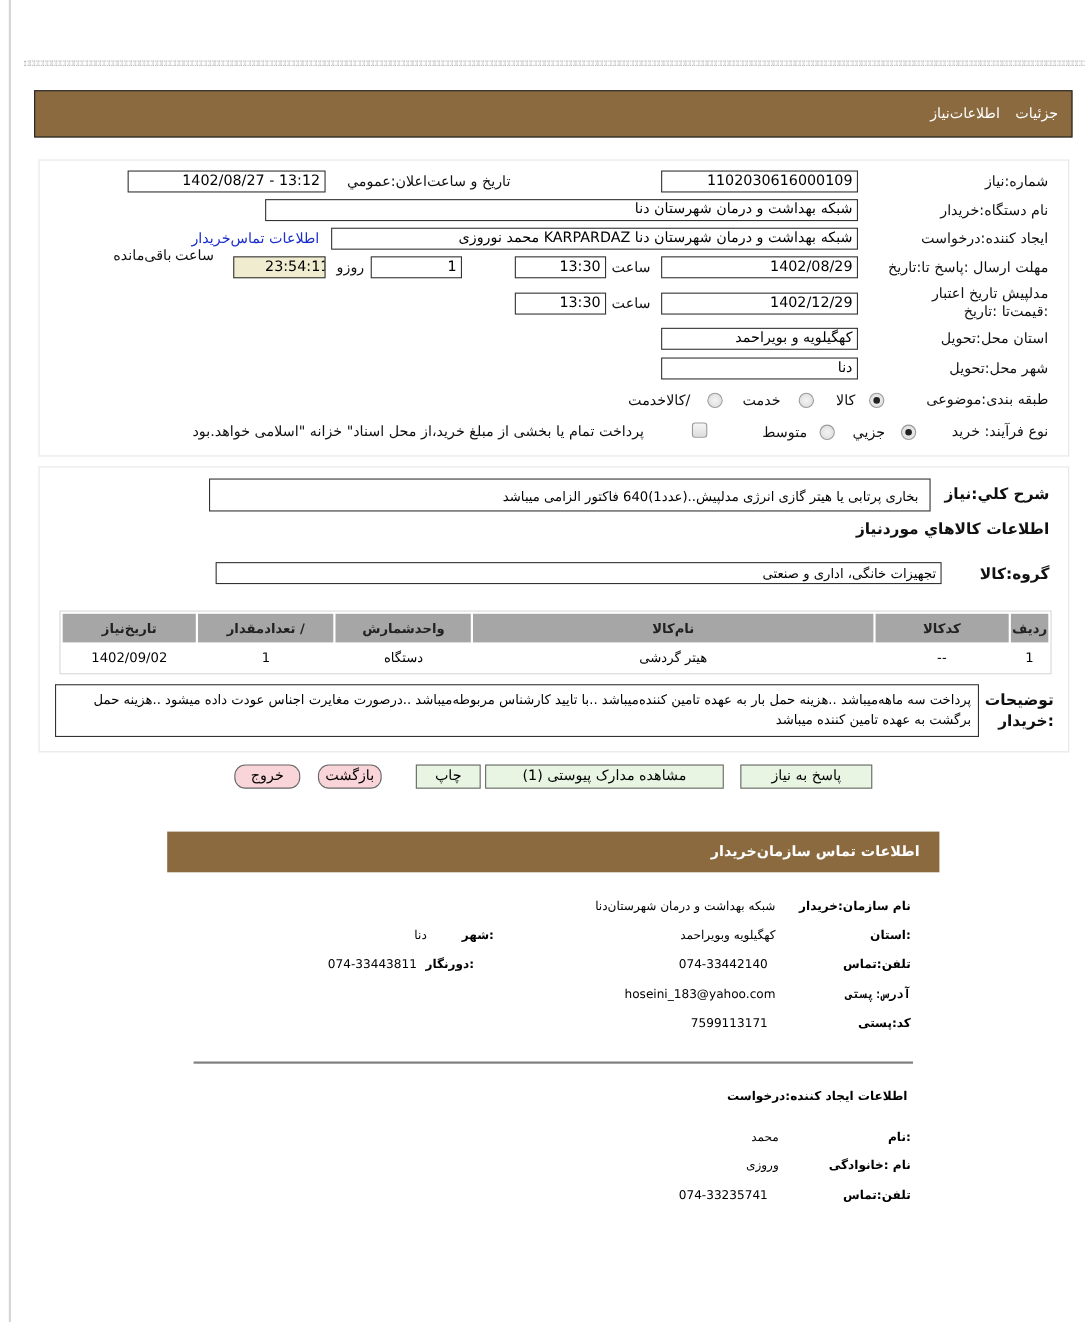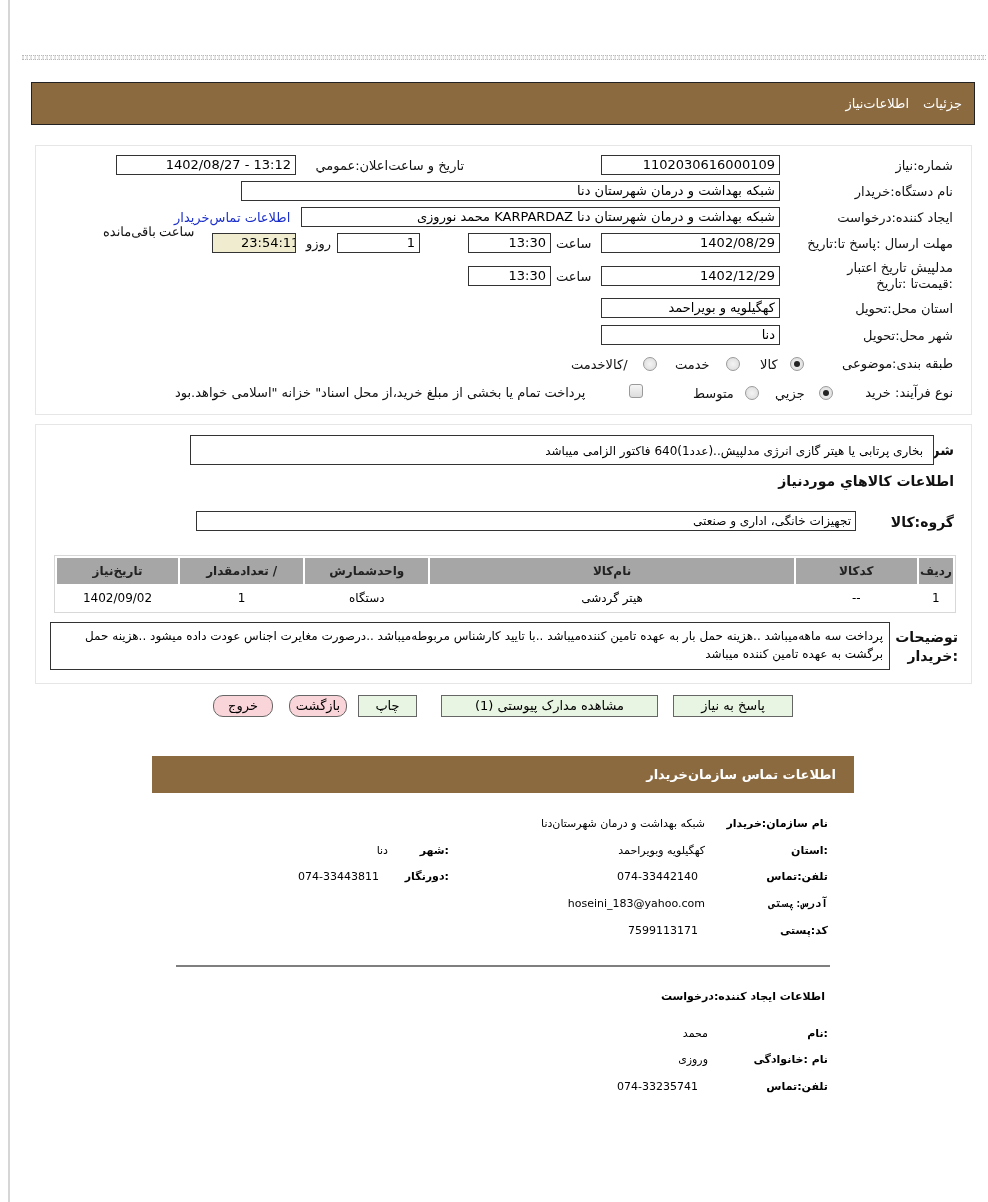--- a/index.html
+++ b/index.html
@@ -104,21 +104,21 @@
 <span class="radio on" style="left:819px; top:386px;"></span>
 <span class="abs lbl" style="left:775px; top:386px;">جزيي</span>
 <span class="radio" style="left:745px; top:386px;"></span>
 <span class="abs lbl" style="left:693px; top:386px;">متوسط</span>
 <span class="check" style="left:629px; top:384px;"></span>
 <span class="abs lbl" style="left:175px; top:385px;">پرداخت تمام یا بخشی از مبلغ خرید،از محل اسناد" خزانه "اسلامی خواهد.بود</span>
 
 <div class="panel" style="left:35px; top:424px; width:937px; height:260px;"></div>
 
 <span class="abs lbl bold" style="right:34px; top:442px; font-size:14px;">شرح کلي:نیاز</span>
-<div class="box" style="left:190px; top:435px; width:744px; height:30px; line-height:30px; font-size:12px; padding-right:10px;">بخاری پرتابی یا هیتر گازی انرژی مدلپیش..(عدد1)640 فاکتور الزامی میباشد</div>
+<div class="box" style="left:190px; top:435px; width:656px; height:30px; line-height:30px; font-size:12px; padding-right:10px;">بخاری پرتابی یا هیتر گازی انرژی مدلپیش..(عدد1)640 فاکتور الزامی میباشد</div>
 
 <span class="abs lbl bold" style="right:34px; top:473px; font-size:14px;">اطلاعات کالاهاي موردنیاز</span>
 
 <span class="abs lbl bold" style="right:34px; top:514px; font-size:14px;">گروه:کالا</span>
 <div class="box" style="left:196px; top:511px; width:660px; font-size:12px;">تجهیزات خانگی، اداری و صنعتی</div>
 
 <table class="items">
   <thead>
     <tr>
       <th style="width:30px;">ردیف</th>
@@ -142,37 +142,37 @@
 </table>
 
 <div class="abs lbl bold" style="right:30px; top:628px; font-size:14px; line-height:19px; text-align:right;">
   <div>توضیحات</div>
   <div>:خریدار</div>
 </div>
 <div class="notes-box">پرداخت سه ماهه‌میباشد ..هزینه حمل بار به عهده تامین کننده‌میباشد ..با تایید کارشناس مربوطه‌میباشد ..درصورت مغایرت اجناس عودت داده میشود ..هزینه حمل برگشت به عهده تامین کننده میباشد</div>
 
 <div class="btn green" style="left:673px; top:695px; width:120px;">پاسخ به نیاز</div>
 <div class="btn green" style="left:441px; top:695px; width:217px;">مشاهده مدارک پیوستی (1)</div>
-<div class="btn green" style="left:358px; top:695px; width:59px;">چاپ</div>
+<div class="btn green" style="left:378px; top:695px; width:59px;">چاپ</div>
 <div class="btn pink" style="left:289px; top:695px; width:58px;">بازگشت</div>
 <div class="btn pink" style="left:213px; top:695px; width:60px;">خروج</div>
 
 <div class="section-bar">اطلاعات  تماس سازمان‌خریدار</div>
 
 <span class="c-lbl" style="right:160px; top:817px;">نام سازمان:خریدار</span>
 <span class="c-val" style="right:283px; top:817px;">شبکه بهداشت و درمان شهرستان‌دنا</span>
 
 <span class="c-lbl" style="right:160px; top:844px;">:استان</span>
 <span class="c-val" style="right:283px; top:844px;">کهگیلویه وبویراحمد</span>
 <span class="c-lbl" style="right:539px; top:844px;">:شهر</span>
 <span class="c-val" style="right:600px; top:844px;">دنا</span>
 
 <span class="c-lbl" style="right:160px; top:870px;">تلفن:تماس</span>
 <span class="c-val ltr" style="right:290px; top:870px;">074-33442140</span>
-<span class="c-lbl" style="right:539px; top:870px;text-align:center;">:دورنگار</span>
+<span class="c-lbl" style="right:557px; top:870px;text-align:center;">:دورنگار</span>
 <span class="c-val ltr" style="right:609px; top:870px;">074-33443811</span>
 
 <span class="c-lbl" style="right:160px; top:897px;font-family:Liberation Mono, monospace;">آدرس:پستی</span>
 <span class="c-val ltr" style="right:283px; top:897px;">hoseini_183@yahoo.com</span>
 
 <span class="c-lbl" style="right:160px; top:924px;">کد:پستی</span>
 <span class="c-val ltr" style="right:290px; top:924px;">7599113171</span>
 
 <div class="hr"></div>
 

